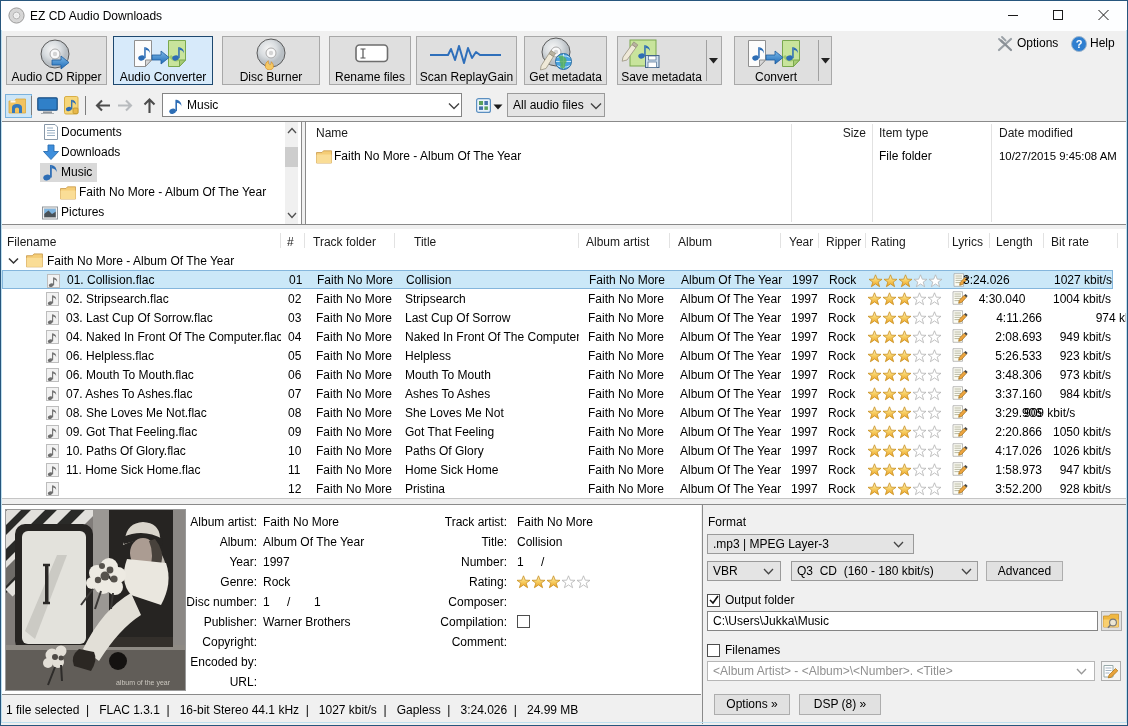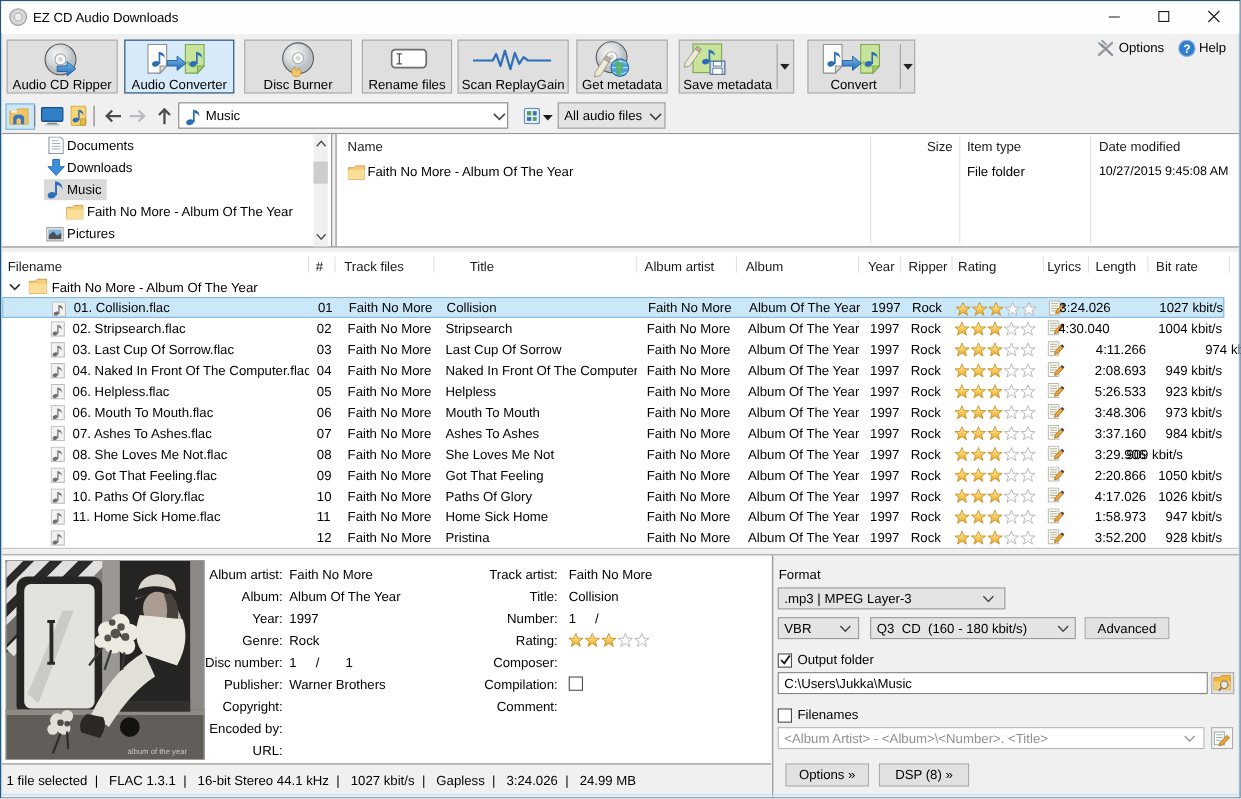--- a/index.html
+++ b/index.html
@@ -315,22 +315,22 @@
       </svg>
  <div class="a" style="left:334px;top:147px;height:19px;line-height:19px">Faith No More - Album Of The Year</div>
  <div class="a" style="left:879px;top:147px;height:19px;line-height:19px">File folder</div>
  <div class="a" style="left:999px;top:147px;height:19px;line-height:19px;font-size:11.4px">10/27/2015 9:45:08 AM</div>
 </div>
 
 <div class="pane" style="left:2px;top:229px;width:1124px;height:269px"></div>
 <div id="listhdr">
  <div class="a hdr" style="left:7px;top:233px;height:19px;line-height:19px">Filename</div>
  <div class="a hdr" style="left:287px;top:233px;height:19px;line-height:19px">#</div>
- <div class="a hdr" style="left:313px;top:233px;height:19px;line-height:19px">Track files</div>
- <div class="a hdr" style="left:427px;top:233px;height:19px;line-height:19px">Title</div>
+ <div class="a hdr" style="left:313px;top:233px;height:19px;line-height:19px">Track folder</div>
+ <div class="a hdr" style="left:414px;top:233px;height:19px;line-height:19px">Title</div>
  <div class="a hdr" style="left:586px;top:233px;height:19px;line-height:19px">Album artist</div>
  <div class="a hdr" style="left:678px;top:233px;height:19px;line-height:19px">Album</div>
  <div class="a hdr" style="left:789px;top:233px;height:19px;line-height:19px">Year</div>
  <div class="a hdr" style="left:826px;top:233px;height:19px;line-height:19px">Ripper</div>
  <div class="a hdr" style="left:871px;top:233px;height:19px;line-height:19px">Rating</div>
  <div class="a hdr" style="left:952px;top:233px;height:19px;line-height:19px">Lyrics</div>
  <div class="a hdr" style="left:996px;top:233px;height:19px;line-height:19px">Length</div>
  <div class="a hdr" style="left:1051px;top:233px;height:19px;line-height:19px">Bit rate</div>
  <div class="colsep" style="left:280px;top:233px;height:15px"></div>
  <div class="colsep" style="left:304px;top:233px;height:15px"></div>
@@ -416,21 +416,21 @@
         <div class="cell" style="left:586px;width:82px">Faith No More</div>
         <div class="cell" style="left:678px;width:101px">Album Of The Year</div>
         <div class="cell" style="left:789px;width:30px">1997</div>
         <div class="cell" style="left:826px;width:38px">Rock</div>
         <svg class="cell" style="left:866px;top:2.5px" width="76" height="14">
           <use href="#st5"></use>
         </svg>
         <svg class="cell" style="left:950px;top:2px" width="16" height="15">
           <use href="#lyr"></use>
         </svg>
-        <div class="cell" style="left:960px;width:80px;text-align:left">4:30.040</div>
+        <div class="cell" style="left:960px;width:80px;text-align:center">4:30.040</div>
         <div class="cell" style="left:1022px;width:87px;text-align:right">1004 kbit/s</div>
       </div>
 <div class="row" style="top:308px">
         <svg class="cell" style="left:44px;top:3px" width="13" height="14">
           <use href="#fnote"></use>
         </svg>
         <div class="cell" style="left:64px;width:215px">03. Last Cup Of Sorrow.flac</div>
         <div class="cell" style="left:286px;width:18px">03</div>
         <div class="cell" style="left:314px;width:80px">Faith No More</div>
         <div class="cell" style="left:403px;width:174px">Last Cup Of Sorrow</div>

